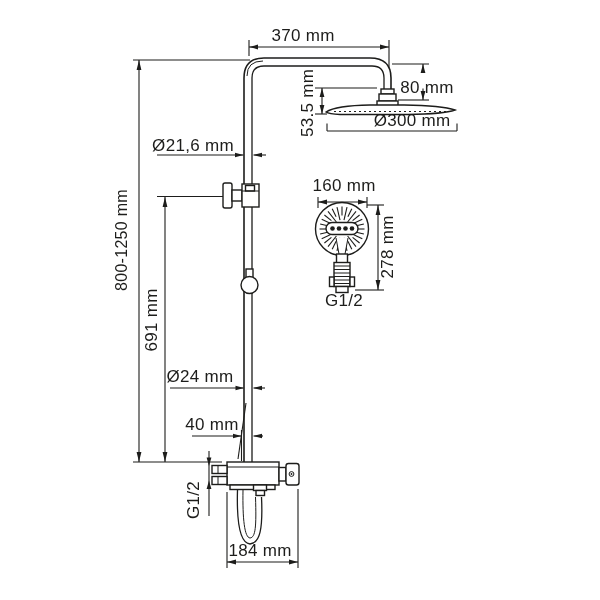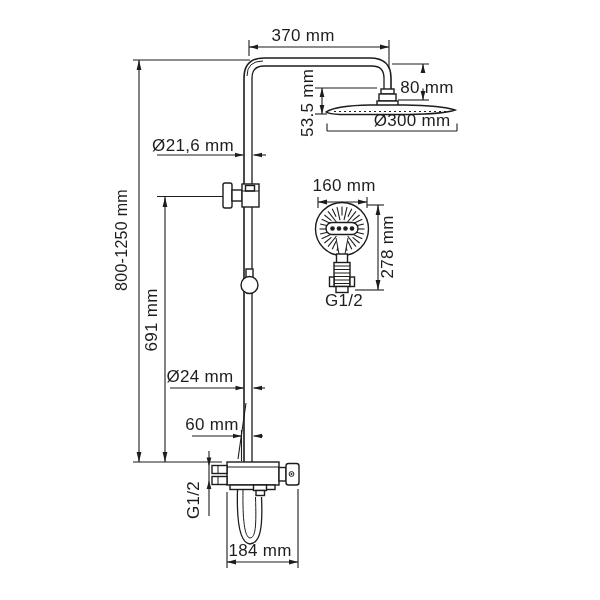--- a/index.html
+++ b/index.html
@@ -241,17 +241,17 @@
   <span class="dim" style="left:427px;top:88px;">80 mm</span>
   <span class="dim rot" style="left:308px;top:103px;">53.5 mm</span>
   <span class="dim" style="left:412px;top:121px;">Ø300 mm</span>
   <span class="dim" style="left:193px;top:146px;">Ø21,6 mm</span>
   <span class="dim rot sm" style="left:122px;top:240px;">800-1250 mm</span>
   <span class="dim rot" style="left:152px;top:320px;">691 mm</span>
   <span class="dim" style="left:344px;top:174px;margin-top:12px;">160 mm</span>
   <span class="dim rot" style="left:388px;top:247px;">278 mm</span>
   <span class="dim" style="left:344px;top:301px;">G1/2</span>
   <span class="dim" style="left:200px;top:377px;text-align:center;">Ø24 mm</span>
-  <span class="dim" style="left:212px;top:425px;">60 mm</span>
+  <span class="dim" style="left:212px;top:425px;">40 mm</span>
   <span class="dim rot" style="left:194px;top:500px;">G1/2</span>
   <span class="dim" style="left:260px;top:551px;">184 mm</span>
 
 </div>
 
 </body></html>

